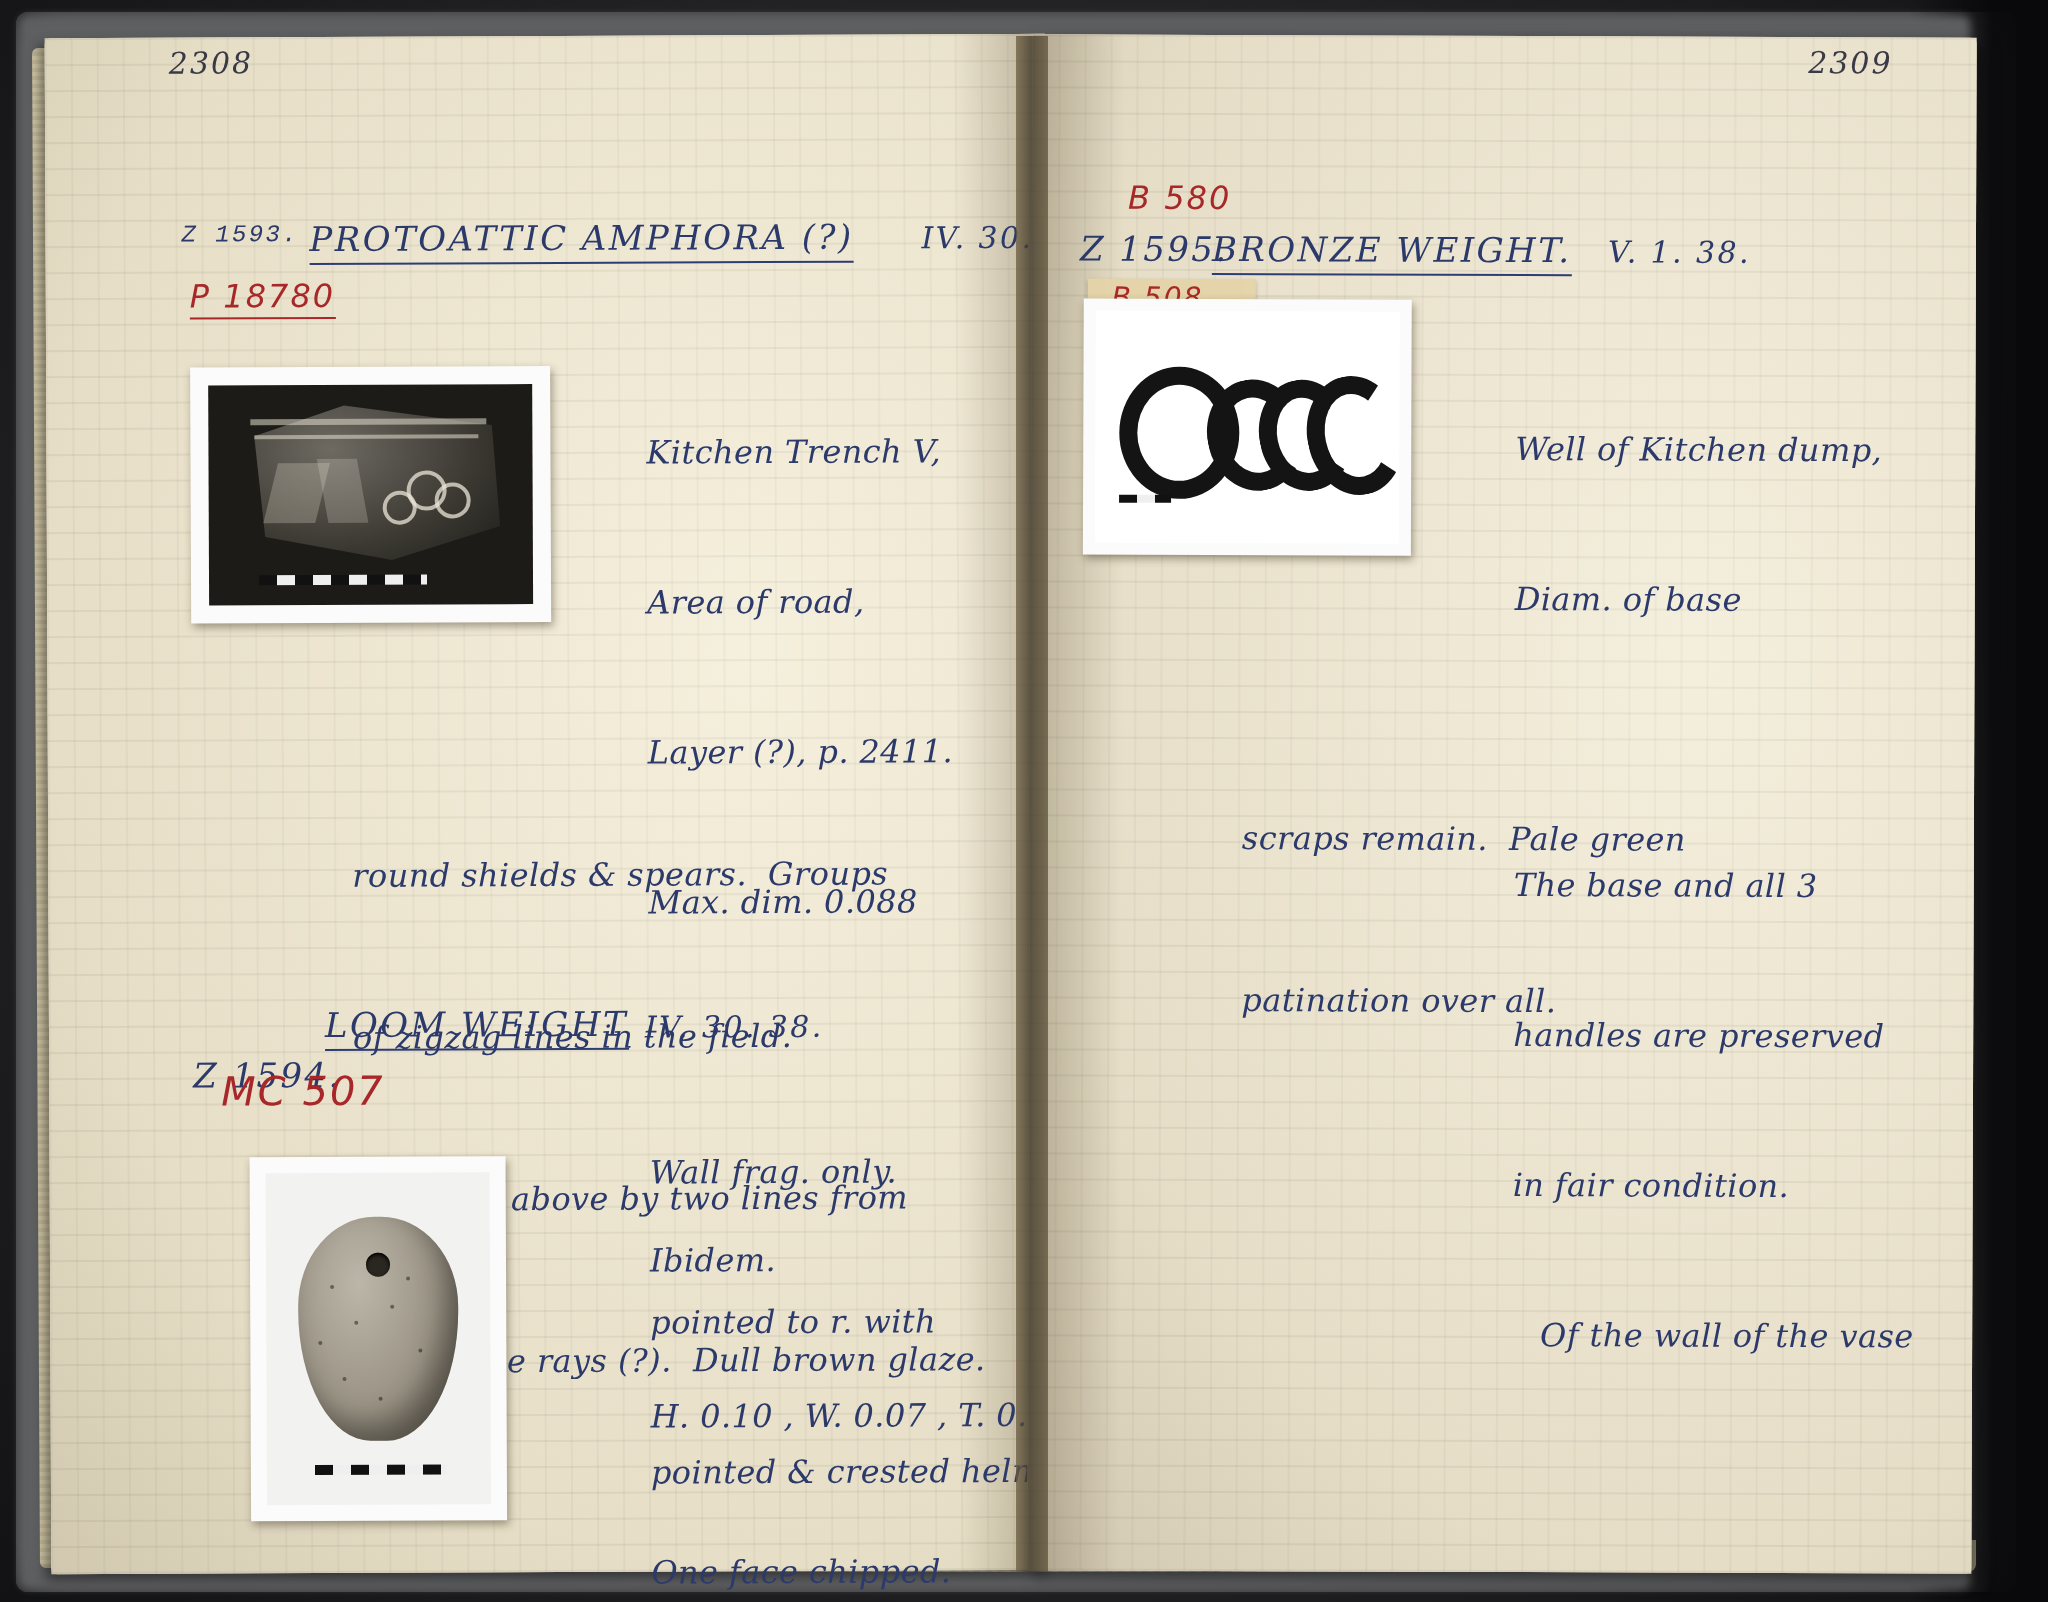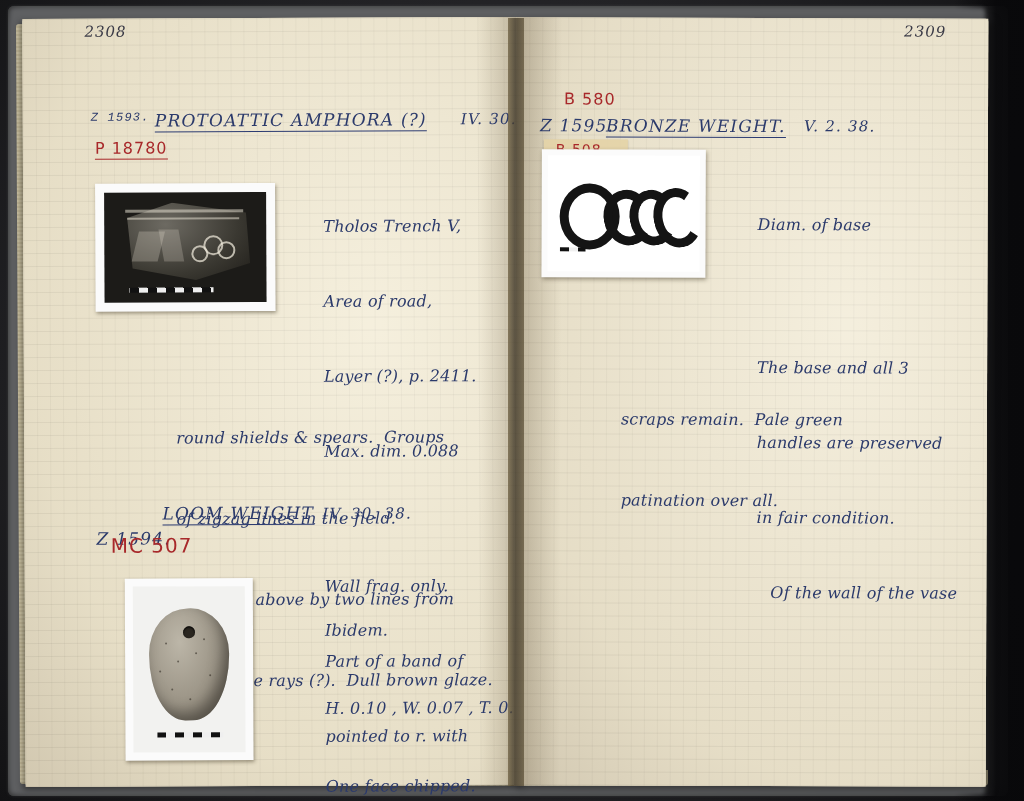--- a/index.html
+++ b/index.html
@@ -108,21 +108,21 @@
     opacity:.75;
   }
 
   
   .hand{
     font-family:"DejaVu Serif", serif;
     color:#2b3a6b;
     font-style:italic;
     letter-spacing:.2px;
   }
-  .hand-red{ color:#a8282a; }
+  .hand-red{ color:#a8282a; font-style:italic; }
   .pen{ position:absolute; white-space:pre; }
 
   .pgnum{
     position:absolute; font-family:"DejaVu Serif", serif; font-style:italic;
     color:#3a3a46; font-size:15px; letter-spacing:1px;
   }
 
   .title-line{
     font-variant:small-caps;
     font-style:italic;
@@ -209,27 +209,26 @@
         <div class="sherd-band" style="left:32px;top:34px;width:112px;height:2px;"></div>
         <div class="sherd-deco" style="left:108px;top:52px;width:16px;height:16px;"></div>
         <div class="sherd-deco" style="left:122px;top:58px;width:14px;height:14px;"></div>
         <div class="sherd-deco" style="left:96px;top:62px;width:13px;height:13px;"></div>
         <div class="sherd-band" style="left:40px;top:48px;width:26px;height:30px;transform:skewX(-14deg);opacity:.5;"></div>
         <div class="sherd-band" style="left:66px;top:46px;width:20px;height:32px;transform:skewX(10deg);opacity:.45;"></div>
         <div class="scalebar" style="left:34px;top:104px;width:84px;"></div>
       </div>
 
       <div class="pen hand" style="left:300px;top:146px;font-size:16px;line-height:25px;">
-        <div>Tholos Trench V,</div>
+        <div>Kitchen Trench V,</div>
         <div>Area of road,</div>
         <div>Layer (?), p. 2411.</div>
         <div>Max. dim. 0.088</div>
         <div style="height:10px"></div>
         <div>Wall frag. only.</div>
-        <div>Part of a band of</div>
         <div>pointed to r. with</div>
         <div>pointed &amp; crested helmets,</div>
       </div>
       <div class="pen hand" style="left:152px;top:352px;font-size:16px;line-height:27px;">
         <div>round shields &amp; spears.  Groups</div>
         <div>of zigzag lines in the field.</div>
         <div>Bounded above by two lines from</div>
         <div>which rise rays (?).  Dull brown glaze.</div>
       </div>
 
@@ -267,35 +266,36 @@
     <div class="page-block-right">
       <div class="paper right"></div>
       <div class="gutter-r"></div>
 
       <div class="pgnum" style="right:42px;top:4px;">2309</div>
 
       <div class="pen hand-red" style="left:48px;top:72px;font-size:16px;letter-spacing:1px;">B 580</div>
 
       <div class="pen hand title-line" style="left:24px;top:98px;font-size:17px;">Z 1595.</div>
       <div class="pen hand title-line ul" style="left:90px;top:98px;font-size:17px;">BRONZE WEIGHT.</div>
-      <div class="pen hand title-line" style="left:288px;top:99px;font-size:15px;">V. 2. 38.</div>
+      <div class="pen hand title-line" style="left:288px;top:99px;font-size:15px;">V. 1. 38.</div>
 
       <div class="tape" style="left:28px;top:122px;width:84px;height:22px;"></div>
       <div class="pen hand-red" style="left:40px;top:124px;font-size:14px;letter-spacing:1px;">B 508</div>
 
       <div class="photo" style="left:26px;top:132px;width:164px;height:128px;">
         <div class="bh-bg" style="left:6px;top:6px;width:152px;height:116px;"></div>
         <div class="ring" style="left:18px;top:34px;width:42px;height:48px;"></div>
         <div class="ring-c" style="left:62px;top:40px;width:30px;height:38px;"></div>
         <div class="ring-c" style="left:88px;top:40px;width:28px;height:38px;"></div>
         <div class="ring-c" style="left:112px;top:38px;width:30px;height:42px;"></div>
         <div class="scalebar" style="left:18px;top:98px;width:26px;height:4px;"></div>
       </div>
 
       <div class="pen hand" style="left:242px;top:144px;font-size:16px;line-height:25px;">
+        <div>Well of Kitchen dump,</div>
         <div>Diam. of base</div>
         <div style="height:18px"></div>
         <div>The base and all 3</div>
         <div>handles are preserved</div>
         <div>in fair condition.</div>
         <div style="padding-left:14px">Of the wall of the vase</div>
       </div>
       <div class="pen hand" style="left:106px;top:334px;font-size:16px;line-height:27px;">
         <div>scraps remain.  Pale green</div>
         <div>patination over all.</div>

